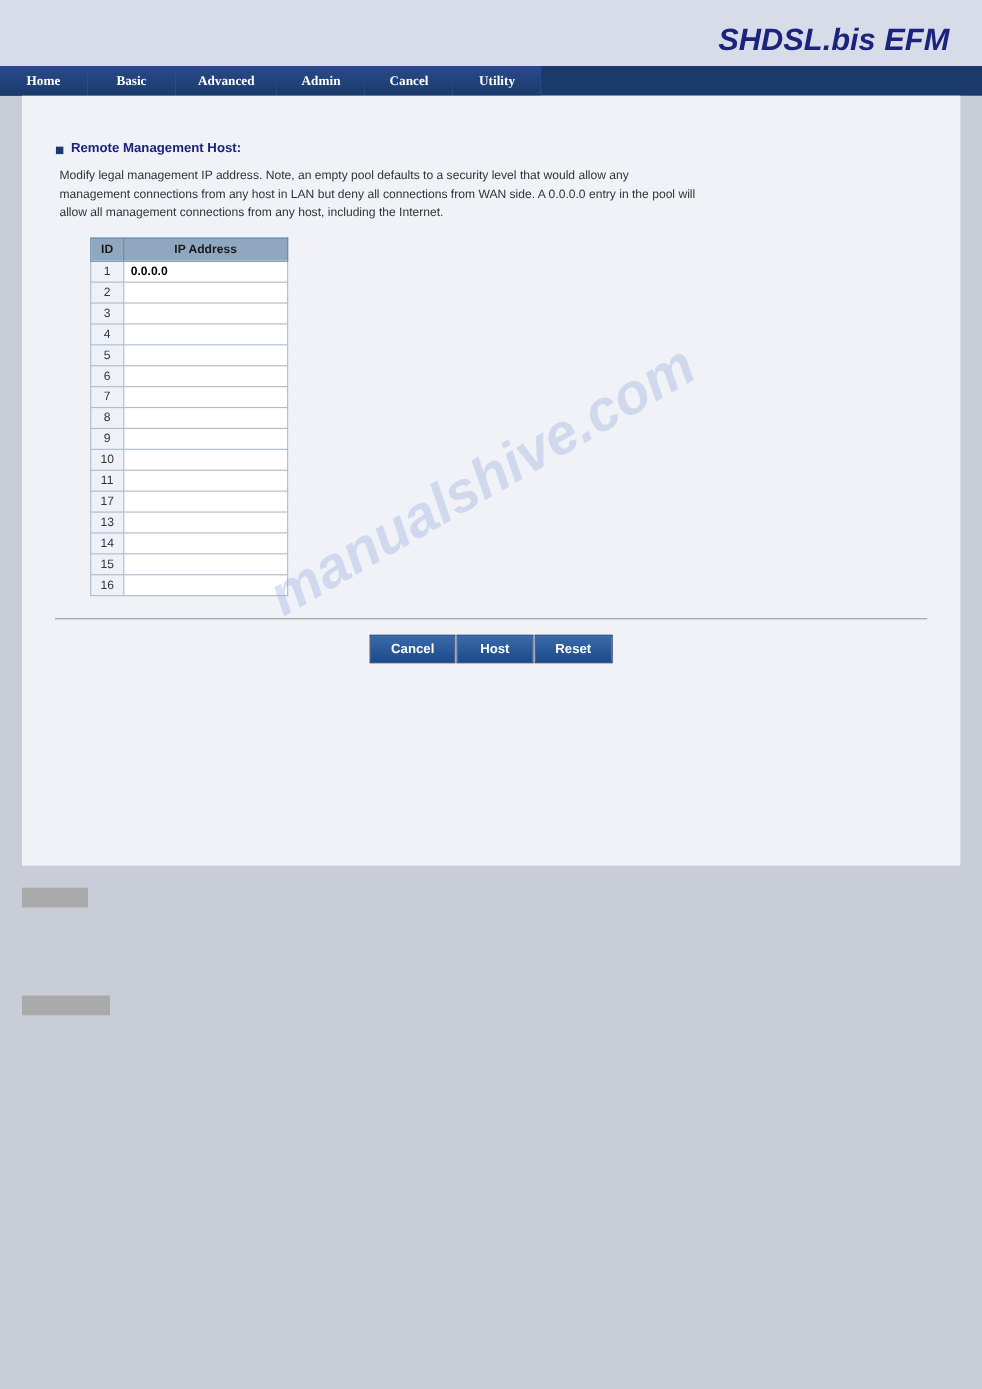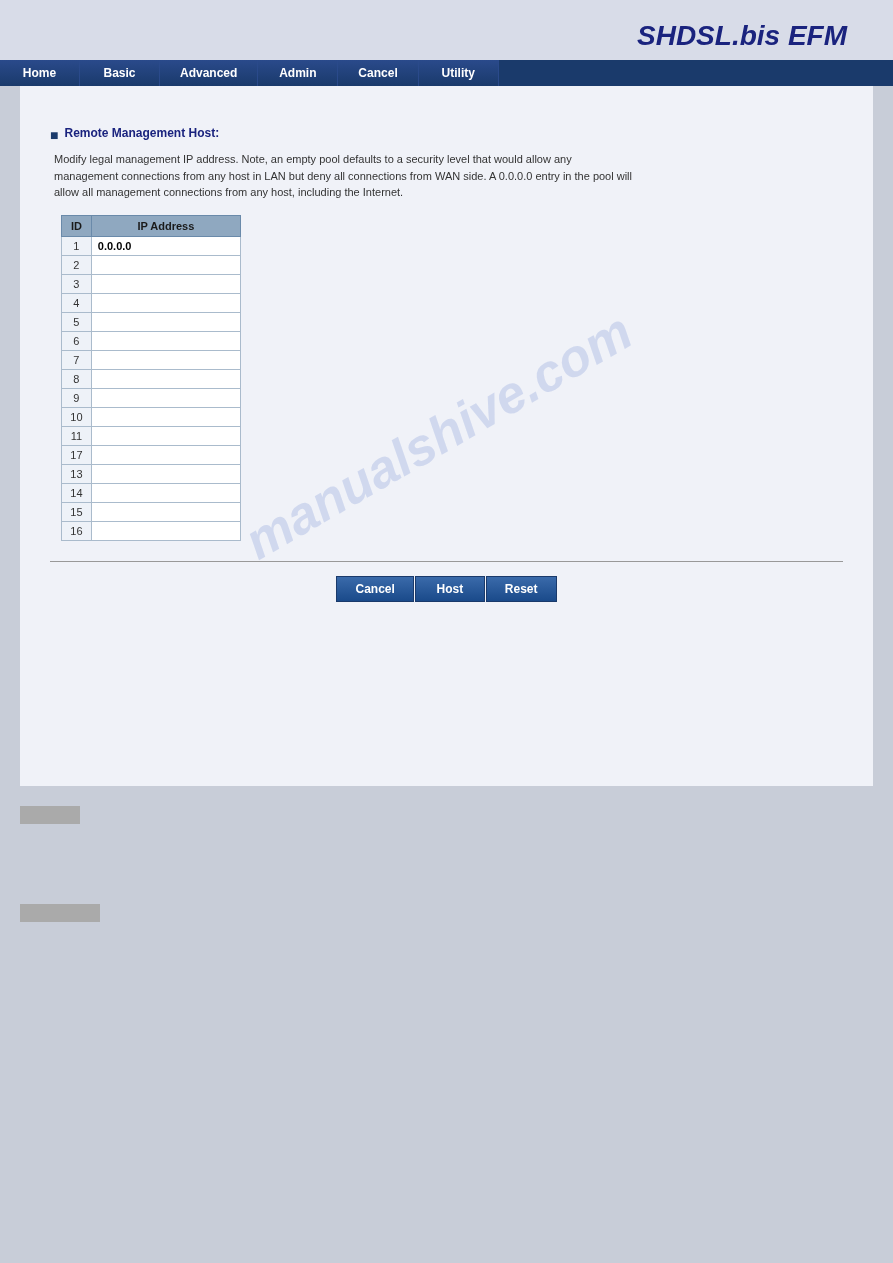--- a/index.html
+++ b/index.html
@@ -10,21 +10,21 @@
       min-height: 1263px;
       width: 893px;
     }
     .outer-wrapper {
       background: #c8cdd8;
       width: 893px;
       min-height: 1263px;
     }
     .header-area {
       background: #d8dce8;
-      padding: 10px 36px 0 20px;
+      padding: 10px 20px 0 20px;
       text-align: right;
     }
     .brand-title {
       font-size: 28px;
       font-weight: bold;
       font-style: italic;
       color: #1a237e;
       padding: 10px 10px 8px 0;
       display: block;
     }
@@ -38,20 +38,21 @@
       color: white;
       font-weight: bold;
       font-size: 12px;
       padding: 6px 20px;
       text-align: center;
       cursor: pointer;
       min-width: 80px;
       border-right: 1px solid #2a4a8b;
       background: linear-gradient(to bottom, #2a4a8b, #1a3a6b);
       user-select: none;
+      font-family: Liberation Serif, serif;
     }
     .main-content {
       background: #f0f2f8;
       margin: 0 20px;
       padding: 20px 30px 30px 30px;
       min-height: 700px;
     }
     .section-header {
       display: flex;
       align-items: flex-start;
@@ -71,21 +72,21 @@
     .section-description {
       font-size: 11px;
       color: #333;
       margin-left: 4px;
       margin-bottom: 14px;
       line-height: 1.5;
       max-width: 580px;
     }
     .ip-table {
       border-collapse: collapse;
-      margin-left: 11px;
+      margin-left: 32px;
       width: 180px;
     }
     .ip-table th {
       background: #8fa8c0;
       color: #1a1a1a;
       font-weight: bold;
       font-size: 11px;
       padding: 4px 8px;
       border: 1px solid #6a8aaa;
       text-align: center;

